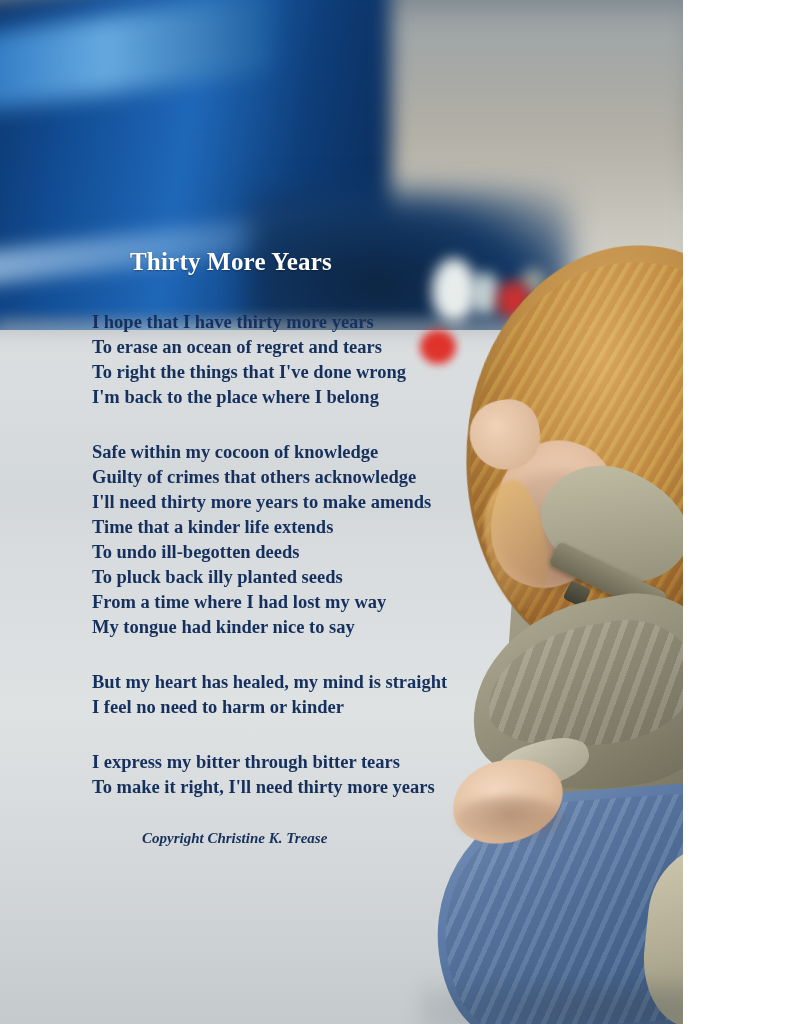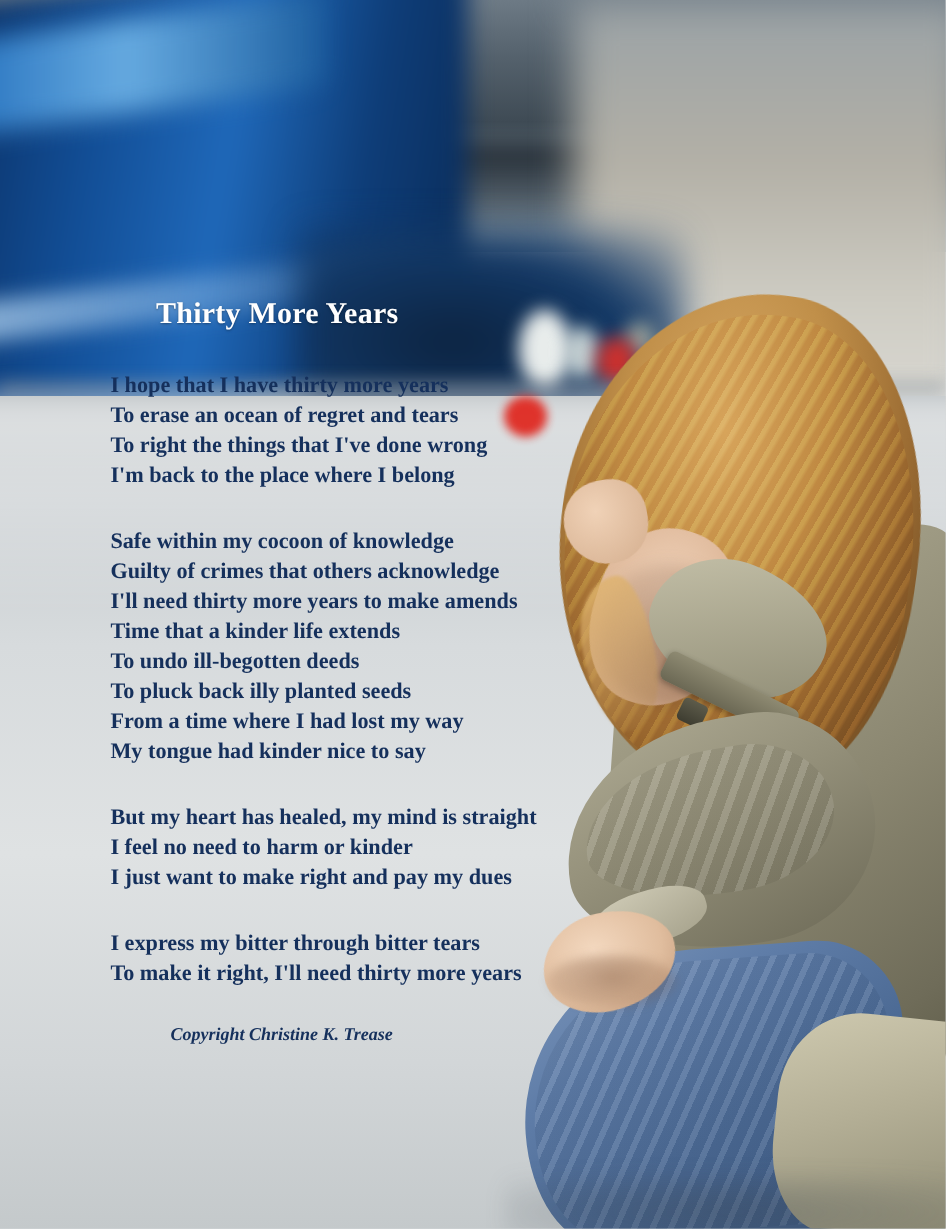--- a/index.html
+++ b/index.html
@@ -5,21 +5,21 @@
   html, body {
     margin: 0;
     padding: 0;
     background: #ffffff;
   }
   body {
     font-family: "Liberation Serif", serif;
   }
   .poster {
     position: relative;
-    width: 788px;
+    width: 683px;
     height: 1024px;
     overflow: hidden;
     background: #cfd3d6;
   }
 
   
   .bg {
     position: absolute;
     inset: 0;
     background: #b9bec2;
@@ -386,21 +386,20 @@
       <div class="line">Time that a kinder life extends</div>
       <div class="line">To undo ill-begotten deeds</div>
       <div class="line">To pluck back illy planted seeds</div>
       <div class="line">From a time where I had lost my way</div>
       <div class="line">My tongue had kinder nice to say</div>
     </div>
 
     <div class="stanza">
       <div class="line">But my heart has healed, my mind is straight</div>
       <div class="line">I feel no need to harm or kinder</div>
-      <div class="line">I just want to make right and pay my dues</div>
     </div>
 
     <div class="stanza">
       <div class="line">I express my bitter through bitter tears</div>
       <div class="line">To make it right, I'll need thirty more years</div>
     </div>
 
     <div class="credit">Copyright Christine K. Trease</div>
   </div>
 

